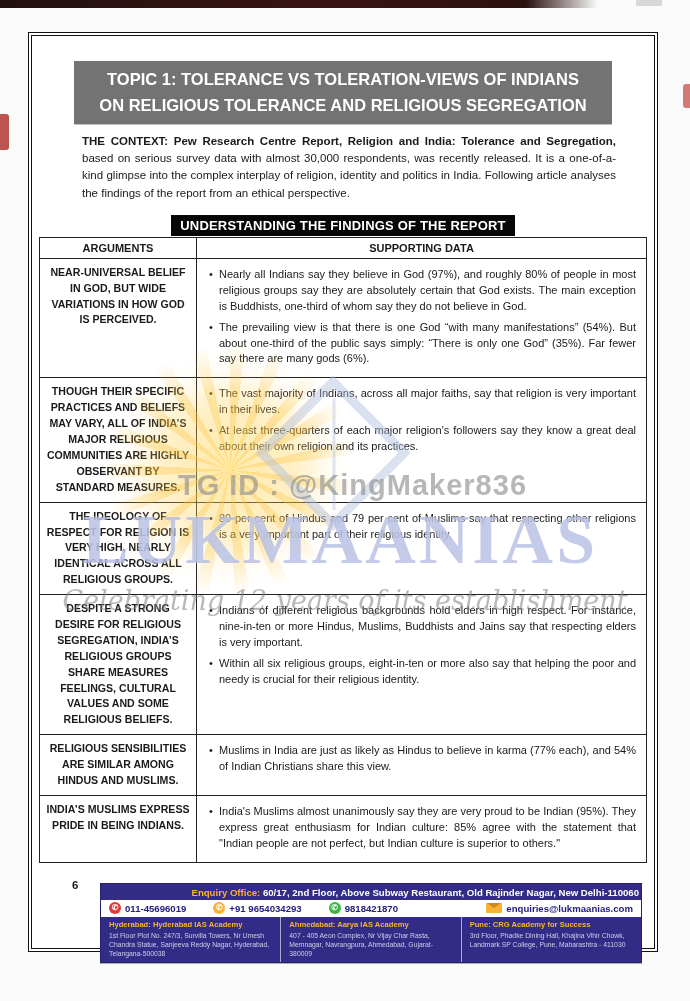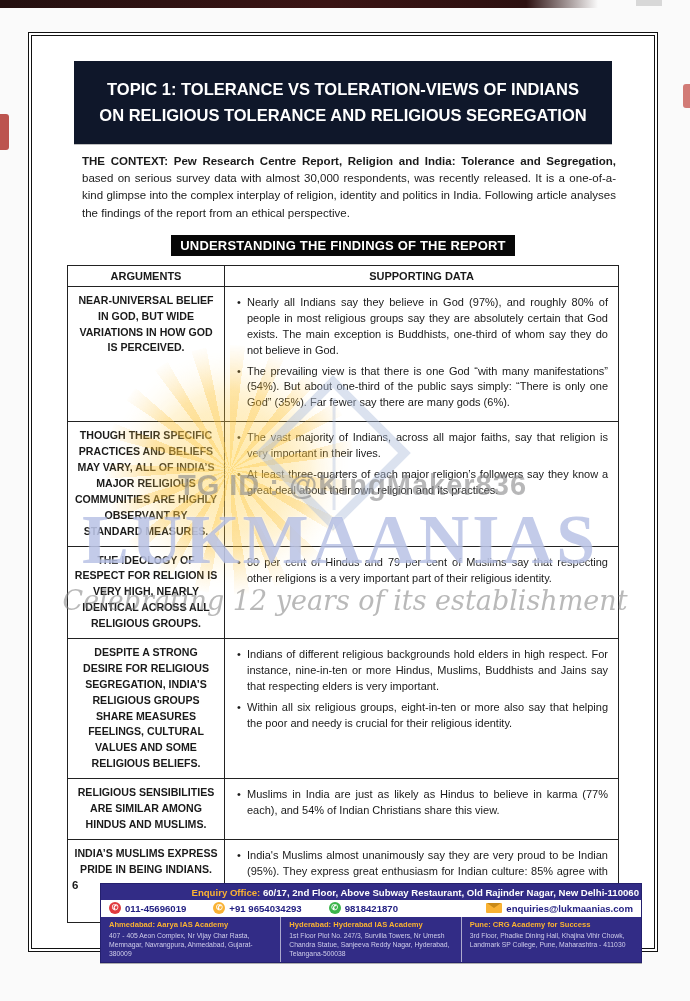--- a/index.html
+++ b/index.html
@@ -16,32 +16,32 @@
 
   
   .page-frame{position:absolute;left:28px;top:32px;width:630px;height:920px;box-sizing:border-box;
     background:#fff;border:4px double #111;}
 
   .page-header{display:flex;justify-content:space-between;align-items:baseline;
     margin:14px 26px 0 50px;}
   .header-left{font-size:11px;font-weight:bold;letter-spacing:.2px;}
   .header-right{font-family:"Liberation Serif",serif;font-size:12.5px;font-weight:bold;letter-spacing:.5px;}
 
-  .title-banner{width:534px;margin:25px auto 0;background:#0f172a;color:#fff;text-align:center;
-    font-weight:bold;font-size:16.5px;line-height:1.6;padding:15px 2px;box-shadow:0 1px 0 rgba(0,0,0,.25);}
+  .title-banner{width:534px;margin:25px auto 0;background:#737373;color:#fff;text-align:center;
+    font-weight:bold;font-size:16.5px;line-height:1.6;padding:5px 2px;box-shadow:0 1px 0 rgba(0,0,0,.25);}
 
   .context{margin:9px 38px 0 50px;font-size:11.5px;line-height:1.5;text-align:justify;}
   .context b{font-weight:bold;}
 
   .section-heading-wrap{text-align:center;margin-top:13px;}
   .section-heading{display:inline-block;background:#070707;color:#fff;font-weight:bold;
     font-size:13px;padding:3px 9px;letter-spacing:.2px;}
 
   
-  table.findings{width:552px;margin:9px auto 0;border-collapse:collapse;border:1.5px solid #222;padding-left:48px;}
+  table.findings{width:608px;margin:1px auto 0;border-collapse:collapse;border:1.5px solid #222;padding-left:48px;}
   table.findings th,table.findings td{border:1px solid #222;vertical-align:top;}
   table.findings th{font-size:11px;font-weight:bold;text-align:center;padding:4px 2px;}
   td.arg{width:144px;font-weight:bold;text-align:center;font-size:10.6px;line-height:1.5;padding:6px 6px;}
   td.sup{padding:3px 10px 5px 6px;}
   .point{display:flex;margin:5px 0;}
   .bul{width:16px;flex:0 0 16px;text-align:center;font-size:11px;line-height:1.45;}
   .pt{flex:1;font-size:11px;line-height:1.45;text-align:justify;}
 
   
   .page-number{position:absolute;left:72px;top:879px;font-size:11.5px;font-weight:bold;z-index:4;}
@@ -206,26 +206,26 @@
       <span class="circle-icon green">✆</span>
       <span>9818421870</span>
     </span>
     <span class="contact">
       <span class="mail-icon"></span>
       <span>enquiries@lukmaanias.com</span>
     </span>
   </div>
   <div class="f-branches">
     <div class="branch">
+      <div class="branch-title">Hyderabad: Hyderabad IAS Academy</div>
+      <div class="branch-addr">1st Floor Plot No. 247/3, Survilla Towers, Nr Umesh Chandra Statue, Sanjeeva Reddy Nagar, Hyderabad, Telangana-500038</div>
+    </div>
+    <div class="branch">
       <div class="branch-title">Ahmedabad: Aarya IAS Academy</div>
       <div class="branch-addr">407 - 405 Aeon Complex, Nr Vijay Char Rasta, Memnagar, Navrangpura, Ahmedabad, Gujarat-380009</div>
-    </div>
-    <div class="branch">
-      <div class="branch-title">Hyderabad: Hyderabad IAS Academy</div>
-      <div class="branch-addr">1st Floor Plot No. 247/3, Survilla Towers, Nr Umesh Chandra Statue, Sanjeeva Reddy Nagar, Hyderabad, Telangana-500038</div>
     </div>
     <div class="branch">
       <div class="branch-title">Pune: CRG Academy for Success</div>
       <div class="branch-addr">3rd Floor, Phadke Dining Hall, Khajina Vihir Chowk, Landmark SP College, Pune, Maharashtra - 411030</div>
     </div>
   </div>
 </div>
 
 <div class="watermark">
   <div class="wm-sun"></div>

